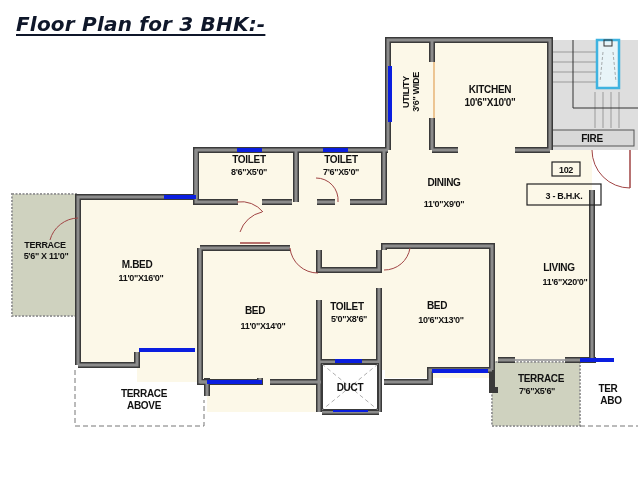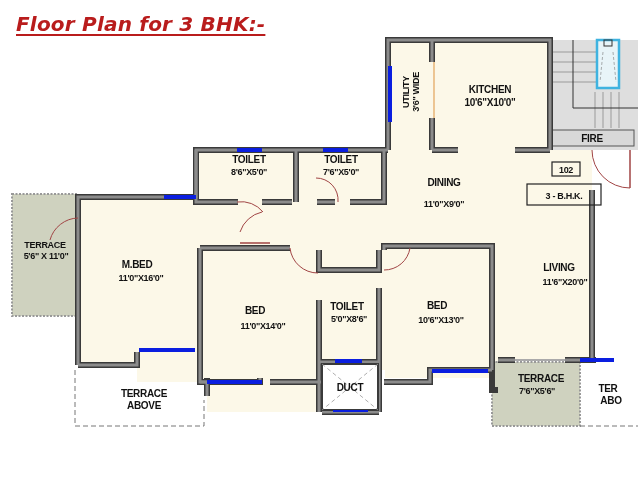--- a/index.html
+++ b/index.html
@@ -1,21 +1,21 @@
 <!DOCTYPE html>
 <html><head>
 <meta charset="utf-8">
 <style>
   html, body { margin: 0; padding: 0; background: #ffffff; }
   body { width: 638px; height: 479px; position: relative; overflow: hidden; font-family: "Liberation Sans", sans-serif; }
   .title {
     position: absolute; left: 16px; top: 12px;
     font-family: "DejaVu Sans", sans-serif;
     font-size: 20px; font-weight: bold; font-style: italic;
-    color: #b91c1c; text-decoration: underline; text-decoration-thickness: 2px;
+    color: #0f172a; text-decoration: underline; text-decoration-thickness: 2px;
     text-underline-offset: 3px; letter-spacing: 0.2px;
   }
   svg { position: absolute; left: 0; top: 0; }
   .lbl { font-family: "Liberation Sans", sans-serif; font-weight: bold; fill: #111; text-anchor: middle; letter-spacing: -0.3px; }
   .lbl-sm { font-size: 10px; }
   .lbl-xs { font-size: 9px; }
 </style>
 </head>
 <body>
 

